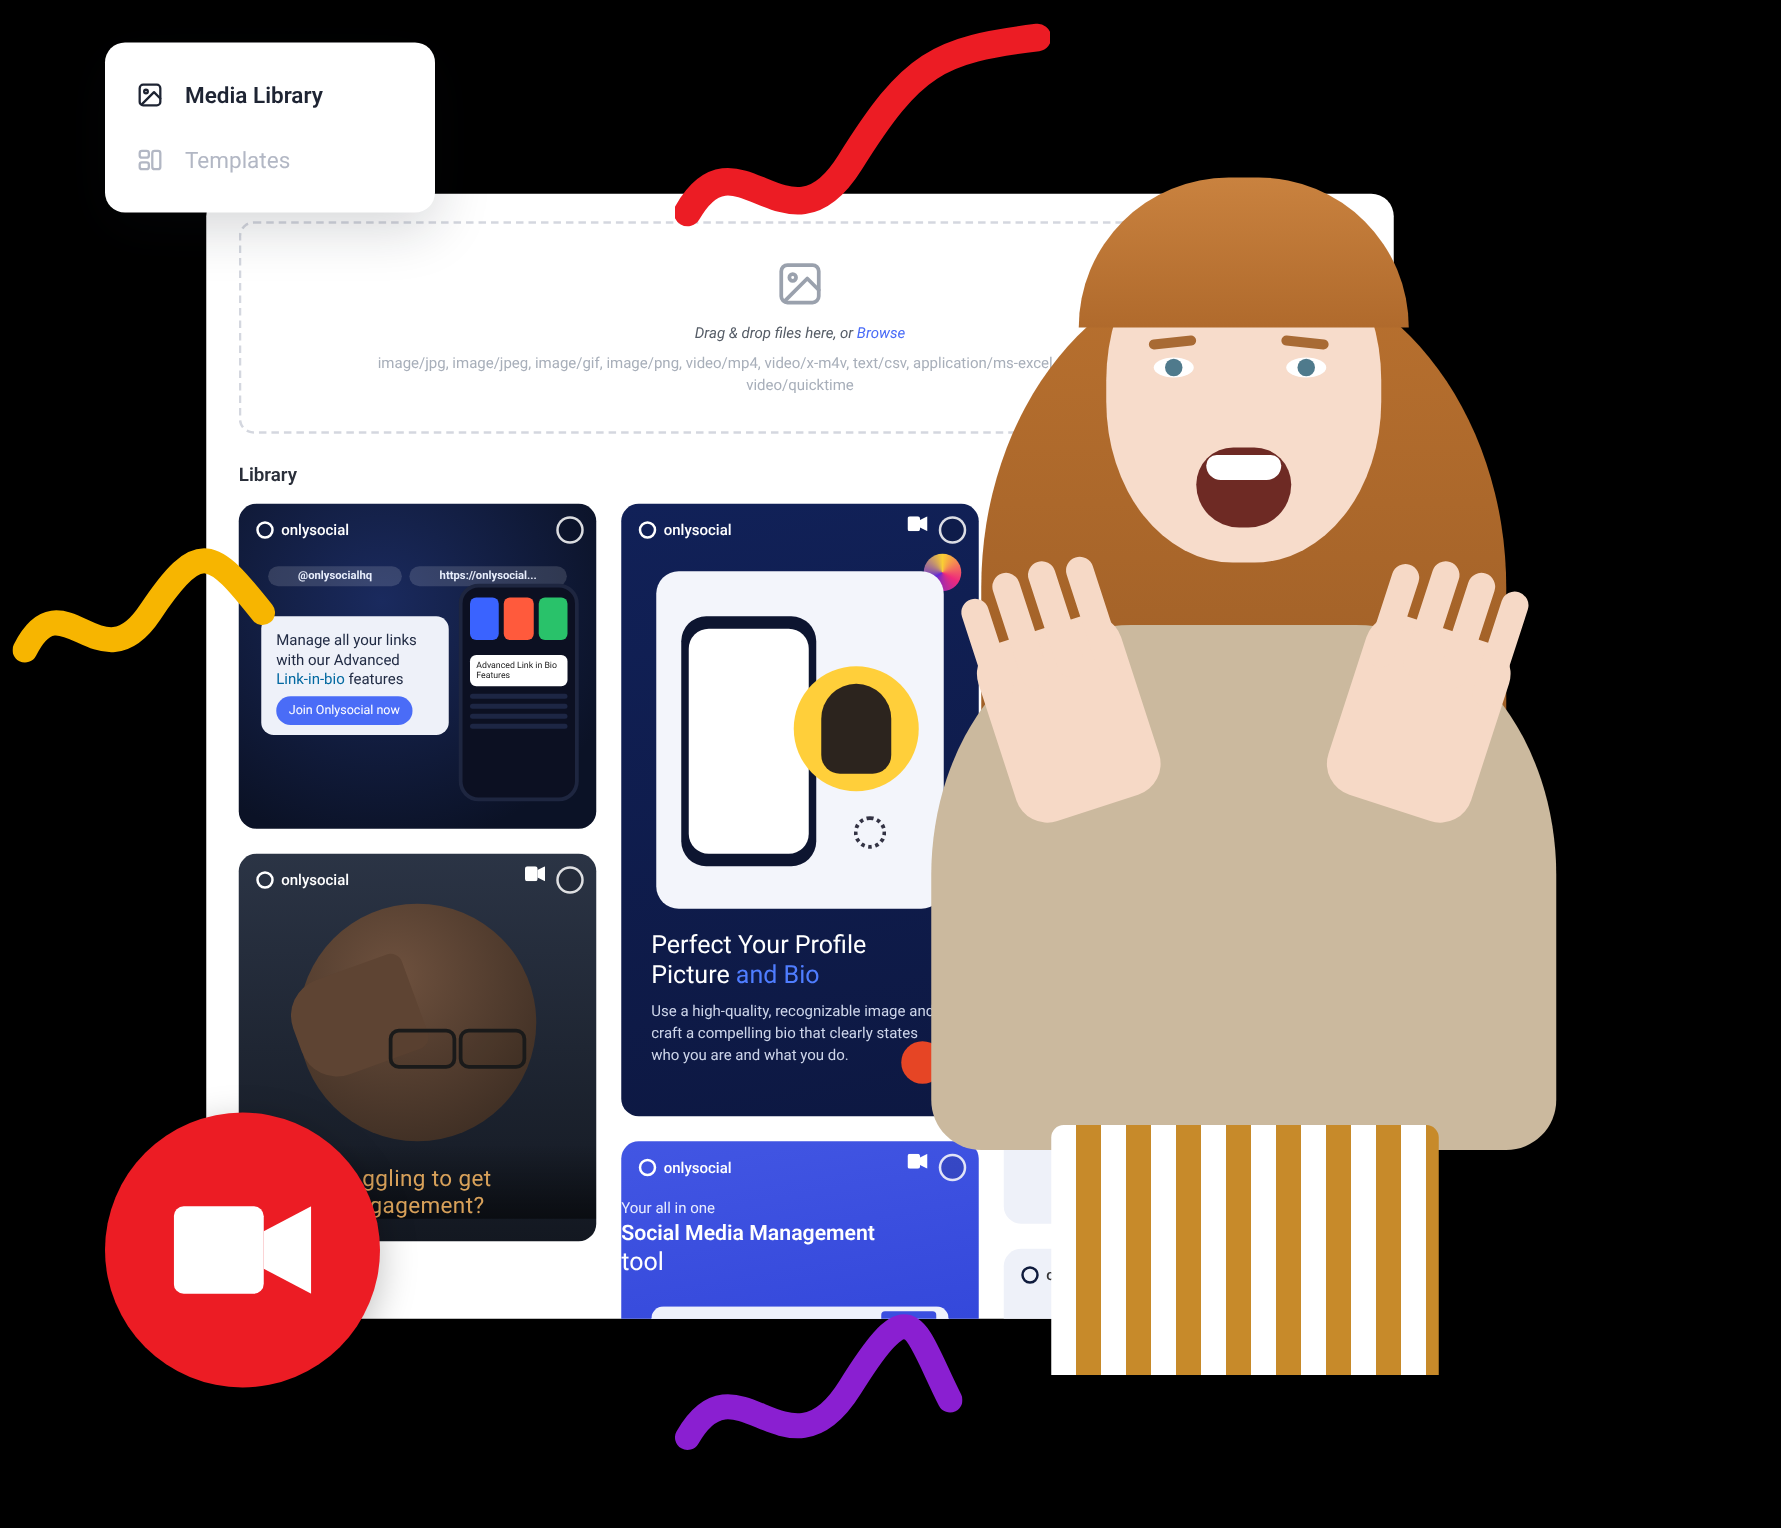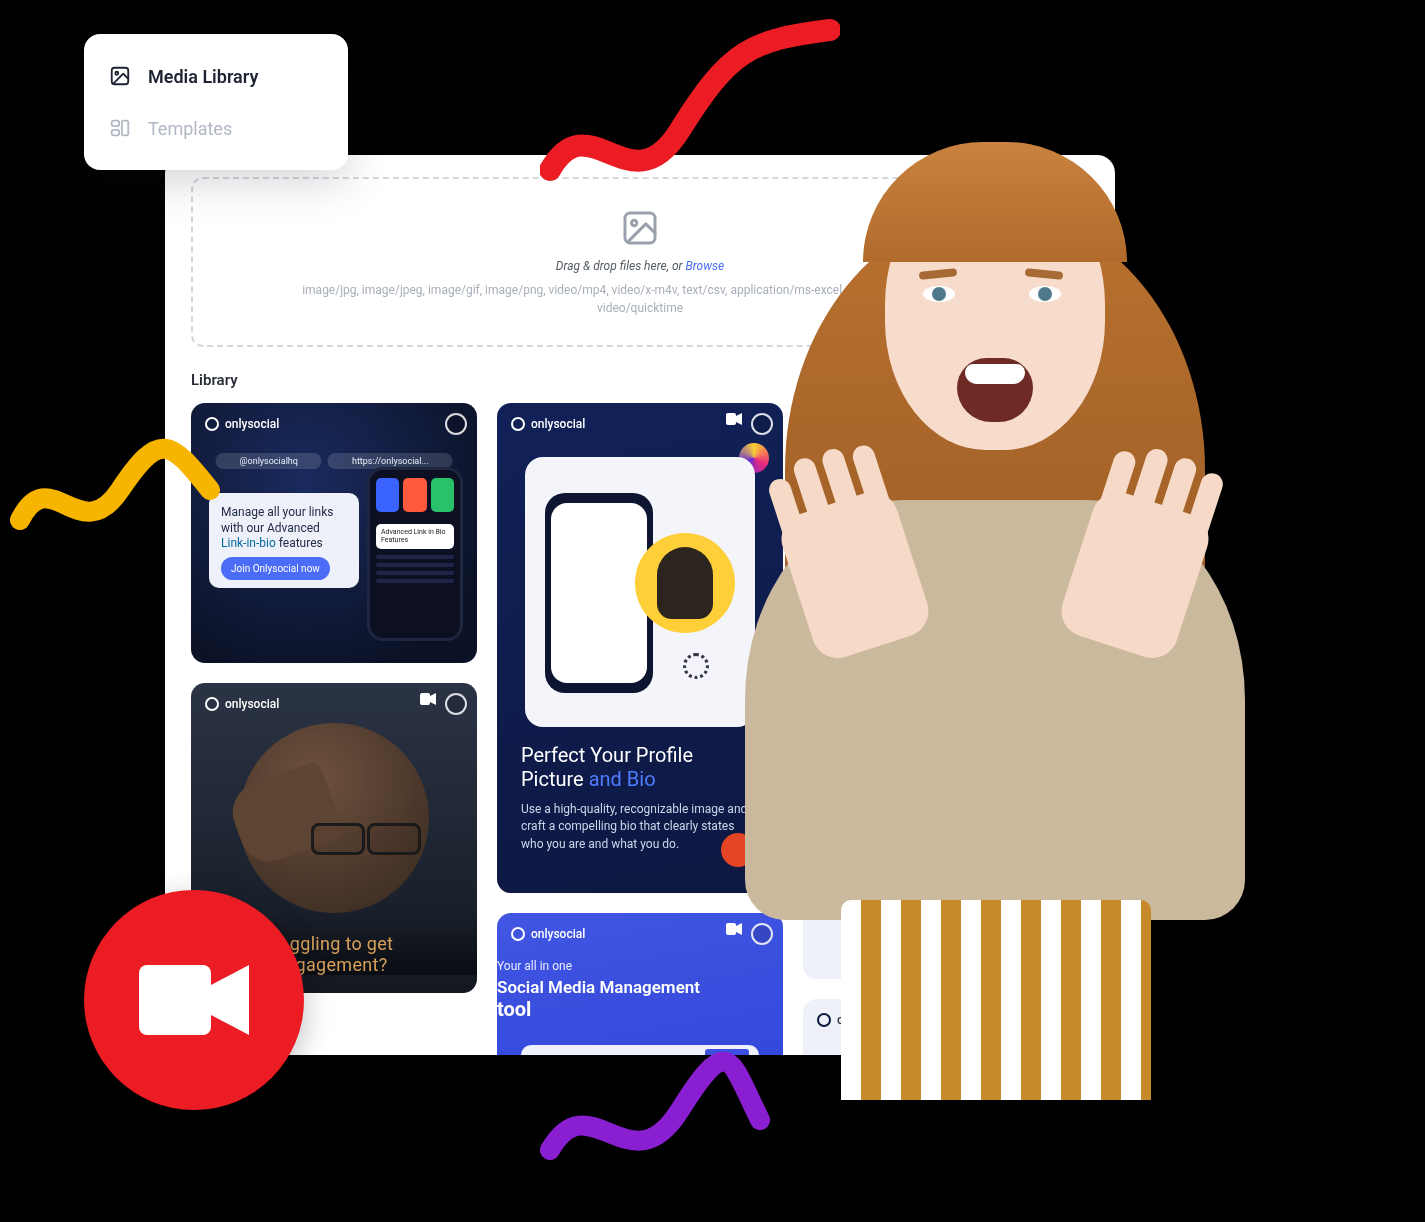--- a/index.html
+++ b/index.html
@@ -109,21 +109,21 @@
     position:absolute; left:12px; bottom:8px;
     background:#4a6cf7; color:#fff; font-size:10px;
     padding:5px 10px; border-radius:20px;
   }
   .cardA .chips {
     position:absolute; top:50px; left:50%; transform:translateX(-50%);
     display:flex; gap:6px;
   }
   .cardA .chip {
     font-size:9px; background:rgba(255,255,255,.14); color:#e8eefc;
-    padding:3px 24px; border-radius:12px;
+    padding:3px 24px; border-radius:12px;font-weight:bold;
   }
   .cardA .phone {
     position:absolute; right:14px; top:64px;
     width:96px; height:174px; background:#0c1022; border:3px solid #1e2640;
     border-radius:16px; padding:8px 6px;
   }
   .cardA .phone .tiles { display:flex; gap:4px; margin-bottom:6px; }
   .cardA .phone .tile { width:24px; height:34px; border-radius:5px; }
   .cardA .phone .caption { background:#fff; color:#222; font-size:7px; padding:4px 5px; border-radius:5px; margin-top:12px; line-height:1.2; }
   .cardA .phone .lines { margin-top:6px; }
@@ -193,21 +193,21 @@
   .cardC .pdot {
     position:absolute; right:28px; bottom:26px; width:34px; height:34px;
     background:#e64525; border-radius:50%;
   }
 
   
   .cardD { height:210px; background:linear-gradient(170deg,#4256e3 0%, #2f43d8 100%); }
   .cardD .dtop{ position:absolute; top:46px; left:0; right:0; text-align:left; }
   .cardD .d1{ font-size:12px; color:#e8ecff; }
   .cardD .d2{ font-size:17px; font-weight:600; margin-top:4px; }
-  .cardD .d3{ font-size:20px; font-weight:700; }
+  .cardD .d3{ font-size:20px; font-weight:400; }
   .cardD .dwin{
     position:absolute; left:24px; right:24px; bottom:0; height:78px;
     background:#fff; border-radius:10px 10px 0 0;
     border-top:16px solid #eef1fb;
   }
   .cardD .dchip{
     position:absolute; right:34px; bottom:60px;
     width:44px; height:14px; background:#3b4fe0; border-radius:3px;
   }
 

